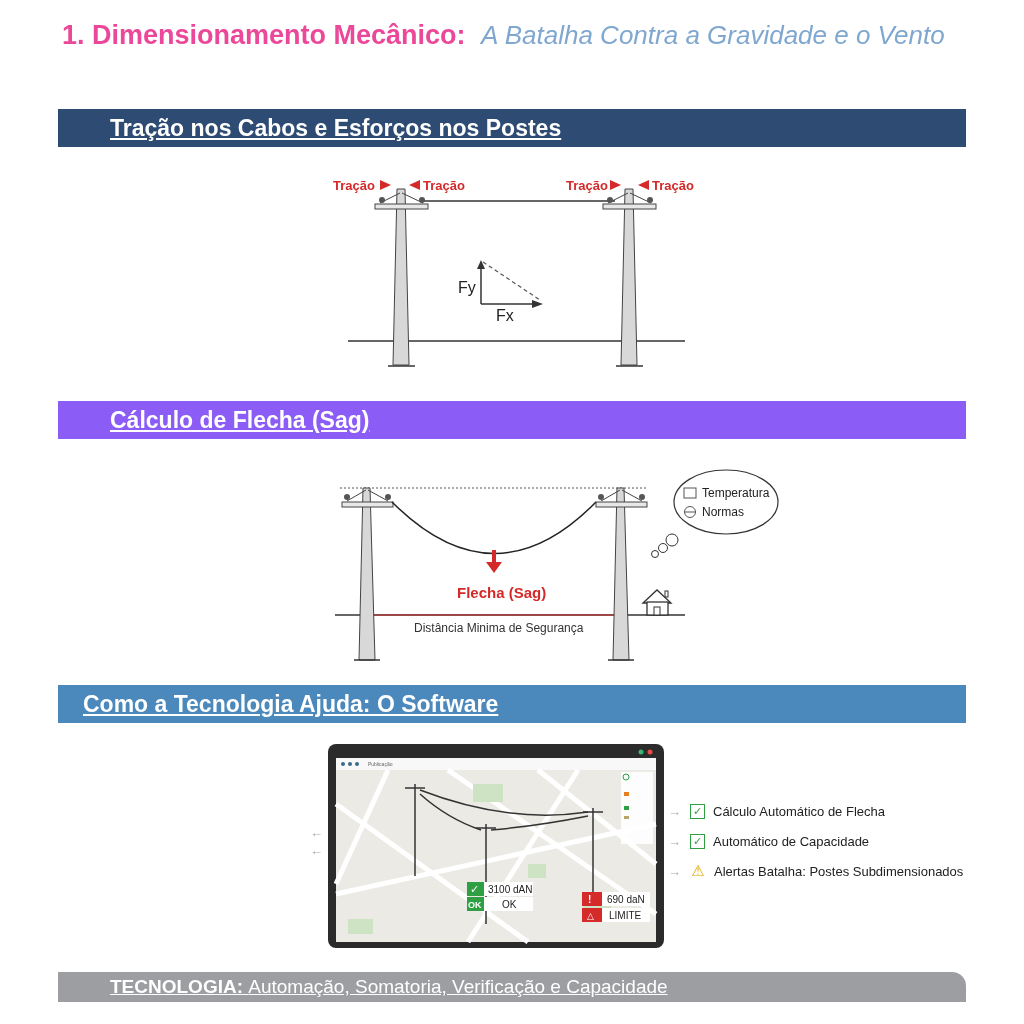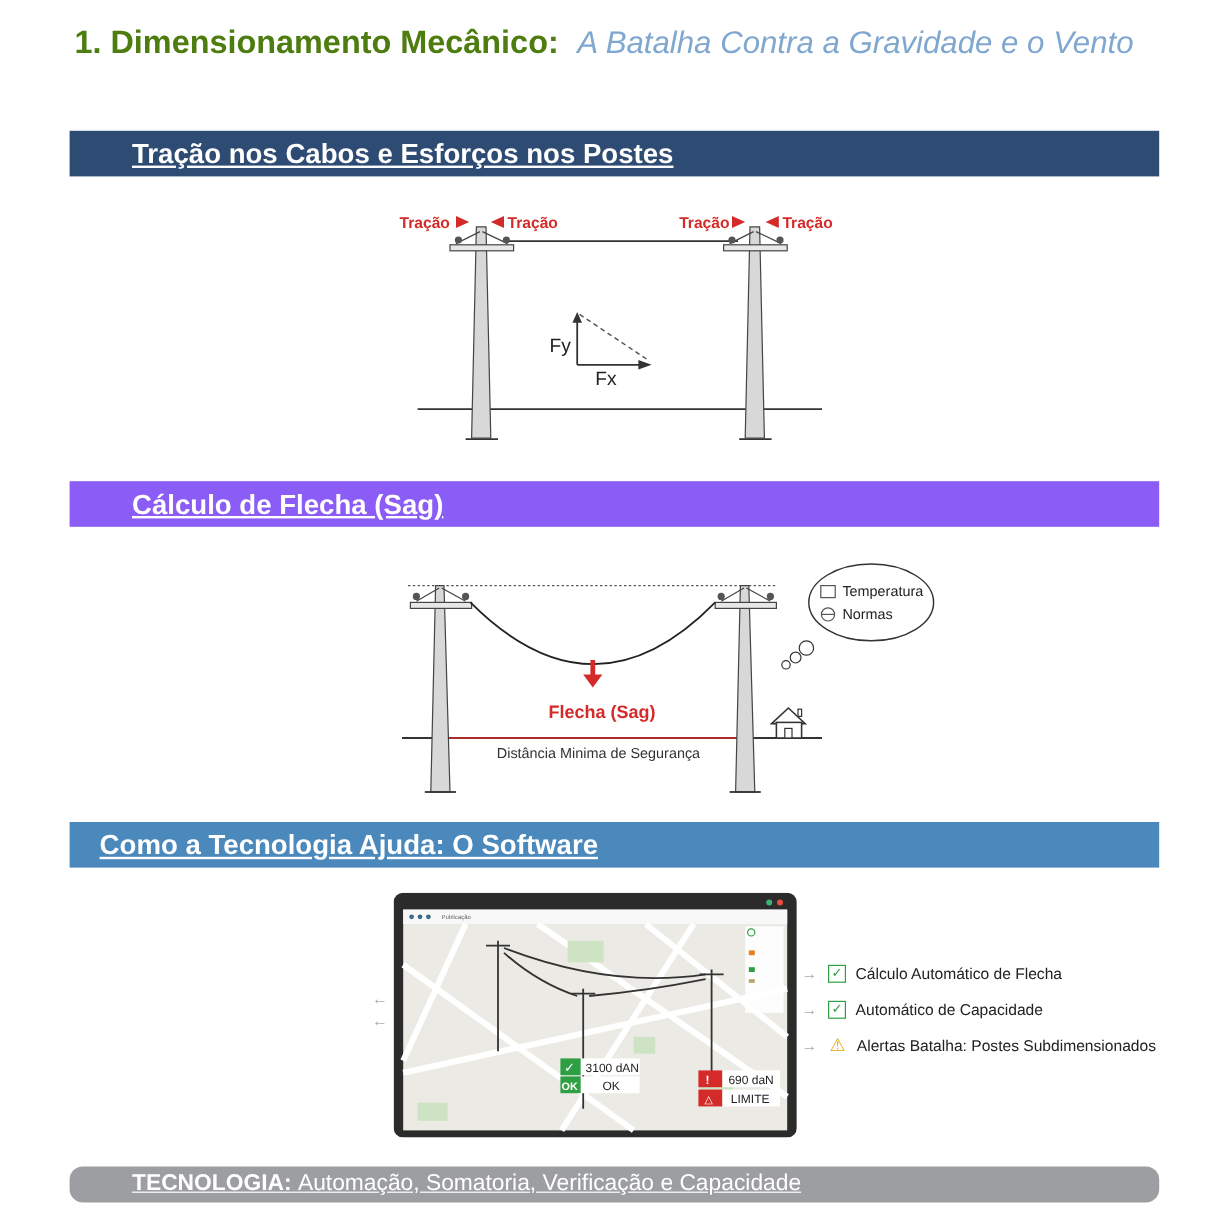--- a/index.html
+++ b/index.html
@@ -4,34 +4,33 @@
   <style>
     html, body { margin: 0; padding: 0; }
     body {
       width: 1024px; height: 1024px; position: relative; overflow: hidden;
       background: #ffffff;
       font-family: "Liberation Sans", "DejaVu Sans", sans-serif;
     }
     .title {
       position: absolute; left: 62px; top: 20px; font-size: 27px; white-space: nowrap;
     }
-    .title .main { color: #4d7c0f; font-weight: bold; }
+    .title .main { color: #ec4899; font-weight: bold; }
     .title .sub { color: #7fa7cf; font-style: italic; margin-left: 8px; font-size: 26px; margin-top: 28px; }
     .banner {
       position: absolute; left: 58px; width: 908px; height: 38px;
       color: #ffffff; font-weight: bold; font-size: 23px;
       box-sizing: border-box; padding-left: 52px; line-height: 38px; text-decoration: underline;
     }
     .b1 { top: 109px; background: #2e4b73; }
     .b2 { top: 401px; background: #8b5cf6; }
     .b3 { top: 685px; background: #4b88bc; padding-left: 25px; }
     .b4 {
       top: 972px; height: 30px; line-height: 30px; background: #9c9ea1; font-size: 19px;
       border-top-right-radius: 14px;
-      border-radius: 11px;
     }
     .b4 .lead { font-weight: bold; }
     .b4 .rest { font-weight: normal; }
     svg text { font-family: "Liberation Sans", "DejaVu Sans", sans-serif; }
     .diagram { position: absolute; }
     .features { position: absolute; left: 668px; top: 796px; }
     .feature { display: flex; align-items: center; height: 30px; font-size: 13px; color: #222; }
     .feature .arrow { color: #aaa; width: 22px; font-size: 13px; }
     .feature .chk {
       width: 13px; height: 13px; border: 1.5px solid #2ea043; color: #2ea043;

